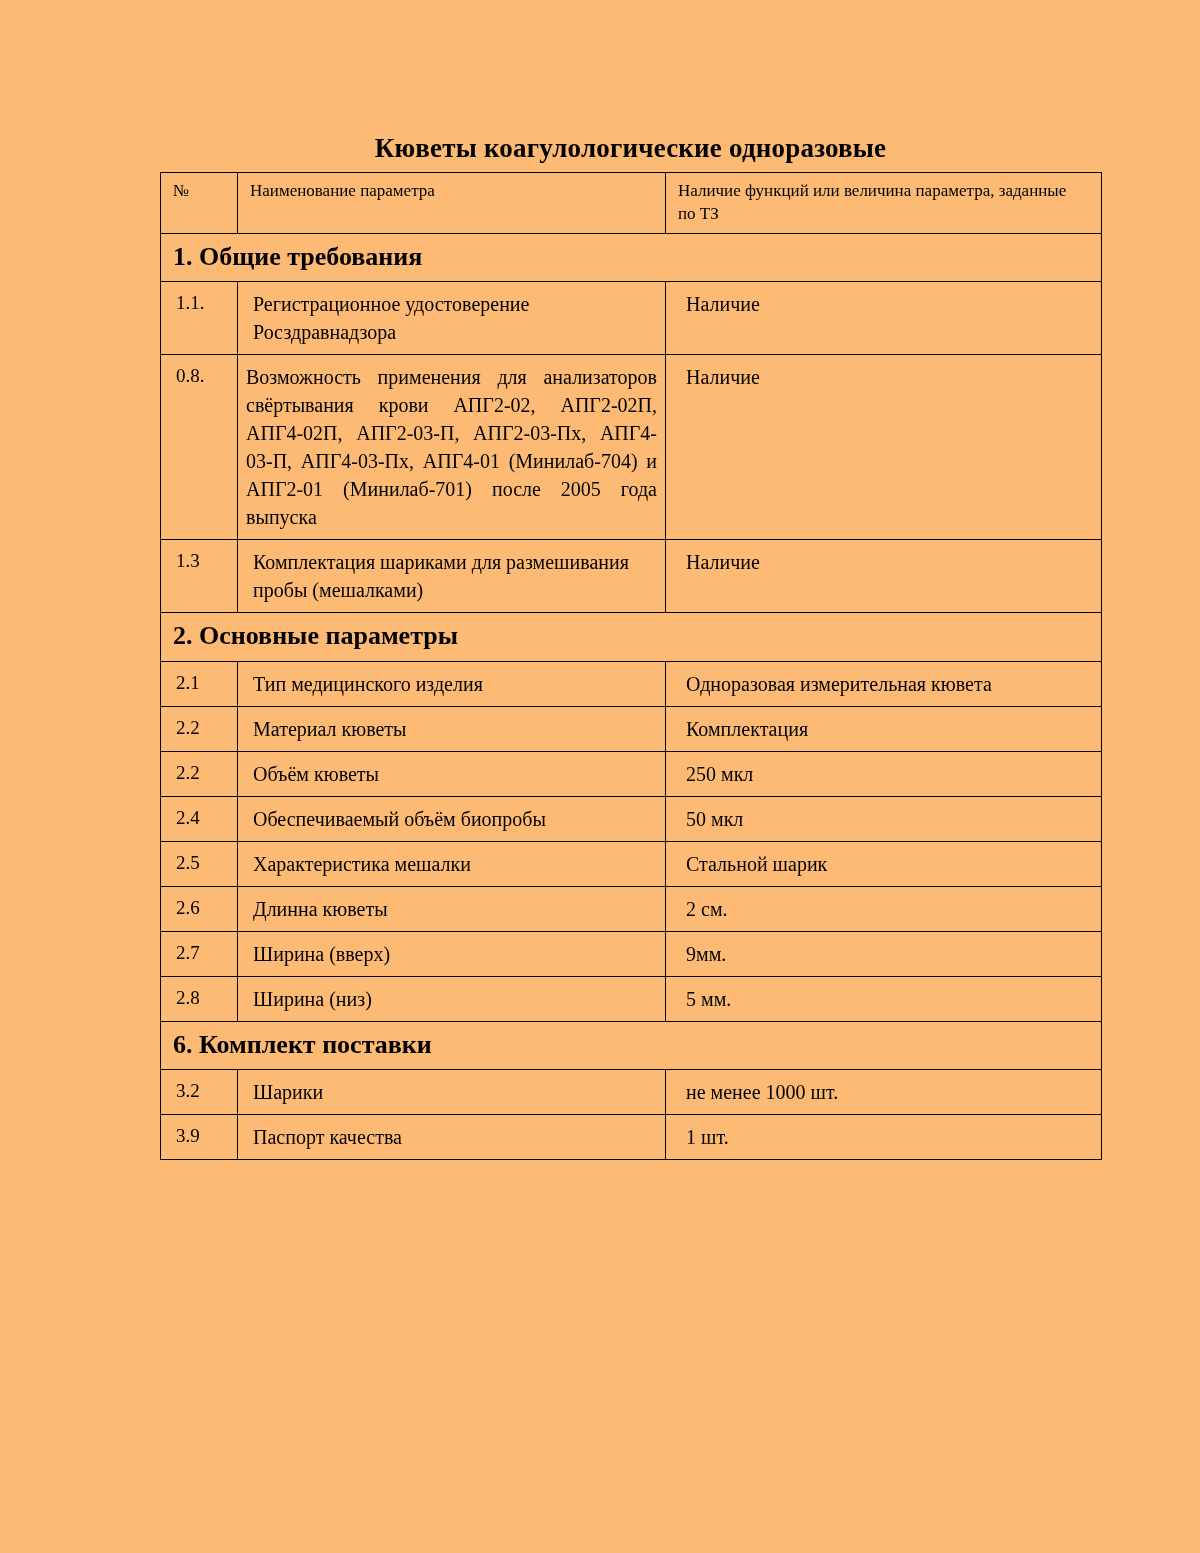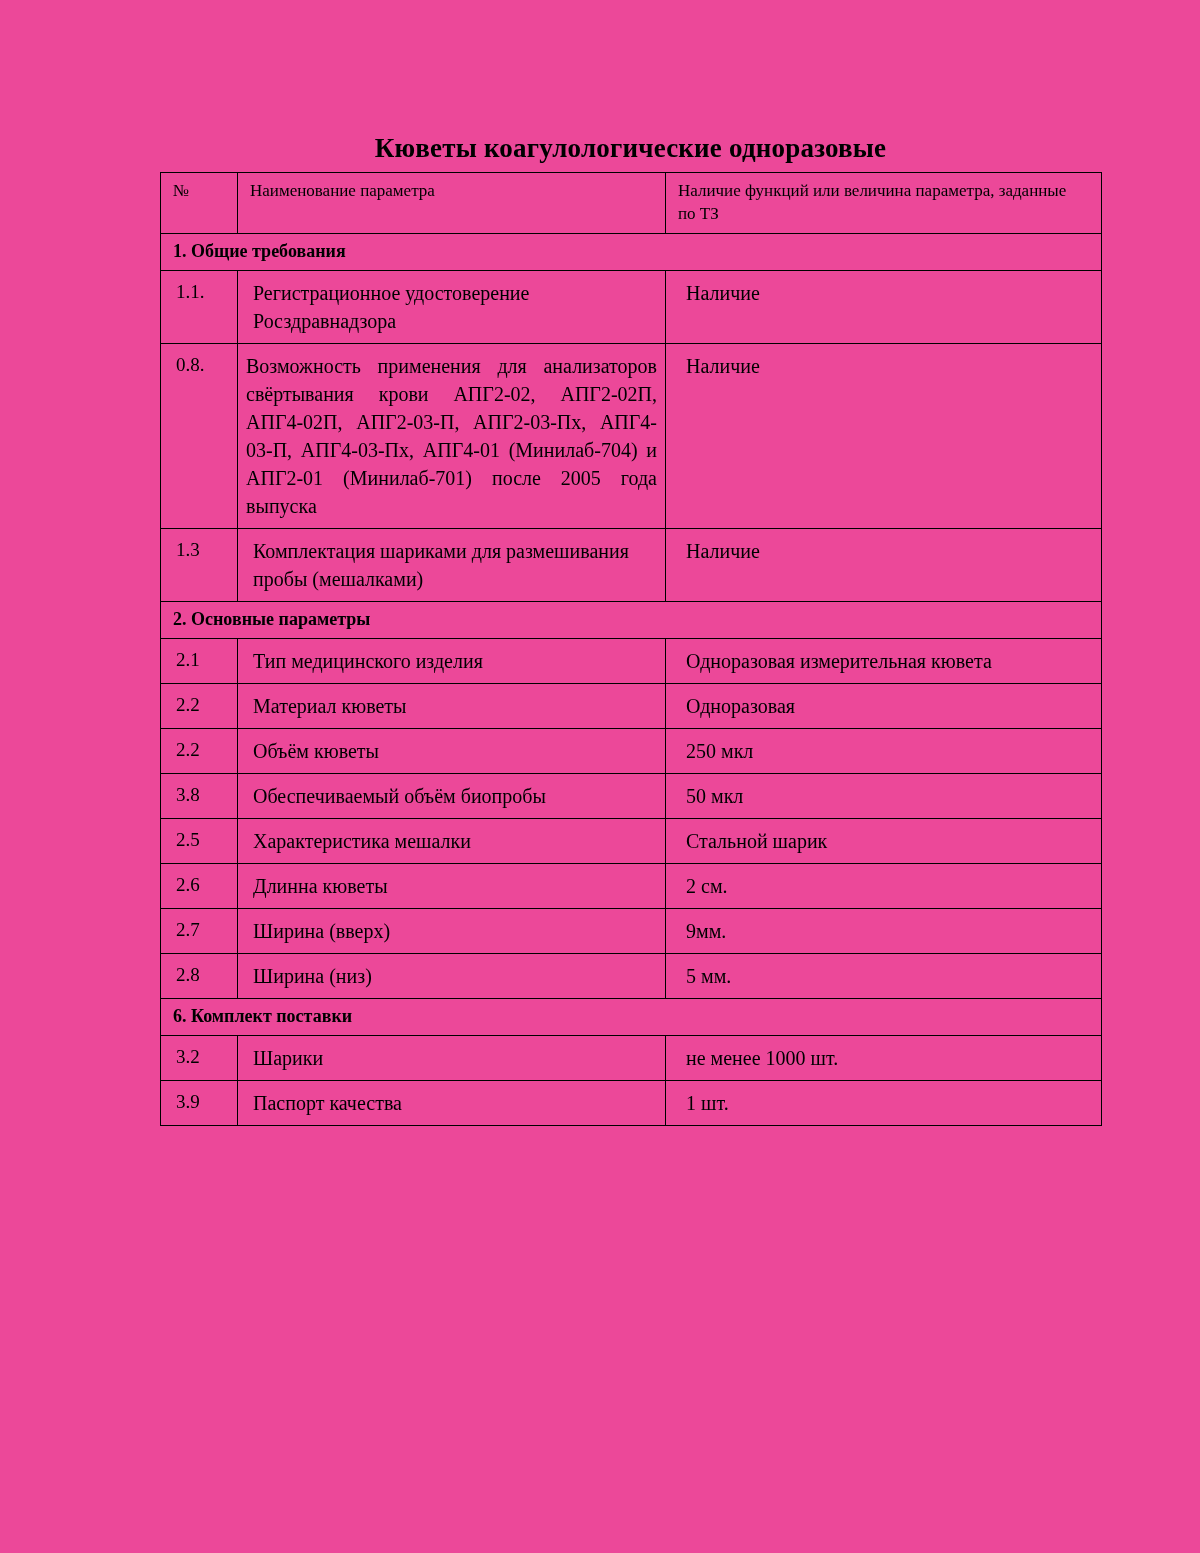--- a/index.html
+++ b/index.html
@@ -8,21 +8,21 @@
     width: 1200px;
     height: 1553px;
     font-family: "Liberation Serif", serif;
     color: #000000;
     position: relative;
   }
   .page {
     position: relative;
     width: 1200px;
     height: 1553px;
-    background: #ec4899;
+    background: #fdba74;
   }
   .doc-title {
     position: absolute;
     top: 133px;
     left: 160px;
     width: 941px;
     text-align: center;
     font-size: 27px;
     font-weight: bold;
     letter-spacing: 0.2px;
@@ -57,21 +57,21 @@
     padding: 8px 12px 8px 15px;
   }
   td.cell-num {
     font-size: 19px;
   }
   td.cell-value {
     padding-left: 20px;
   }
   tr.section-row td {
     font-weight: bold;
-    font-size: 18px;
+    font-size: 26px;
     padding: 5px 12px 6px 12px;
   }
   tr.row-tall { height: 177px; }
   tr.row-mid  { height: 57px; }
   td.justify {
     text-align: justify;
     padding-left: 8px;
     padding-right: 8px;
   }
   tr.body-row { height: 35px; margin-top: 7px; }
@@ -121,29 +121,29 @@
         <td colspan="3">2. Основные параметры</td>
       </tr>
       <tr class="body-row">
         <td class="cell-num">2.1</td>
         <td class="cell-param">Тип медицинского изделия</td>
         <td class="cell-value">Одноразовая измерительная кювета</td>
       </tr>
       <tr class="body-row">
         <td class="cell-num">2.2</td>
         <td class="cell-param">Материал кюветы</td>
-        <td class="cell-value">Одноразовая</td>
+        <td class="cell-value">Комплектация</td>
       </tr>
       <tr class="body-row">
         <td class="cell-num">2.2</td>
         <td class="cell-param">Объём кюветы</td>
         <td class="cell-value">250 мкл</td>
       </tr>
       <tr class="body-row">
-        <td class="cell-num">3.8</td>
+        <td class="cell-num">2.4</td>
         <td class="cell-param">Обеспечиваемый объём биопробы</td>
         <td class="cell-value">50 мкл</td>
       </tr>
       <tr class="body-row">
         <td class="cell-num">2.5</td>
         <td class="cell-param">Характеристика мешалки</td>
         <td class="cell-value">Стальной шарик</td>
       </tr>
       <tr class="body-row">
         <td class="cell-num">2.6</td>

